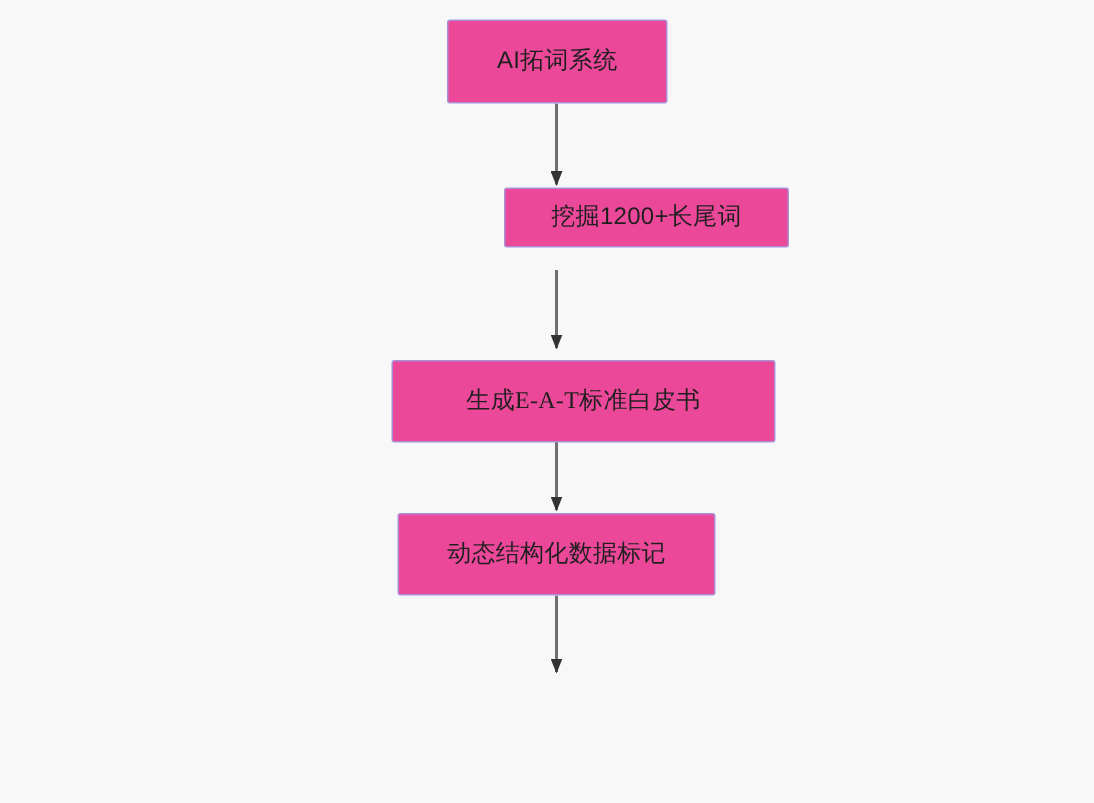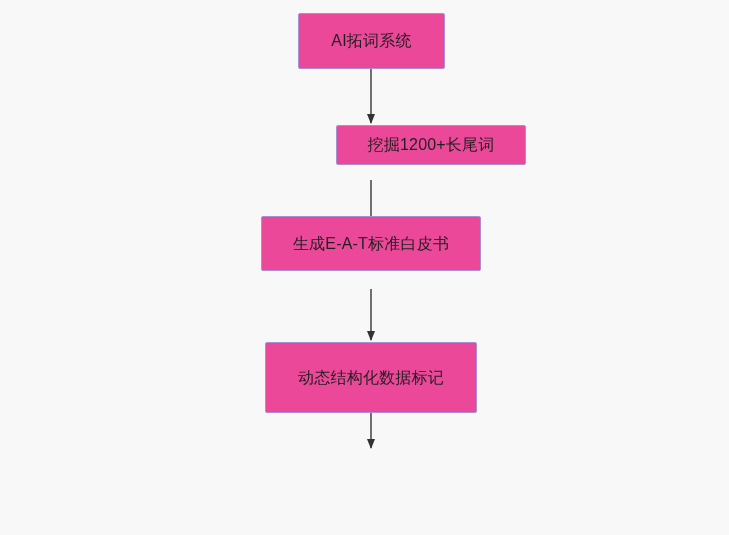--- a/index.html
+++ b/index.html
@@ -40,22 +40,22 @@
     line-height: 1.2;
     letter-spacing: 0.2px;
     white-space: nowrap;
   }
   .node-label {
     display: block;
   }
   
   #node-0 { left: 298px; top: 13px;  width: 147px; height: 56px; }
   #node-1 { left: 292px; top: 125px; width: 190px; height: 40px; margin-left: 44px; }
-  #node-2 { left: 261px; top: 216px; width: 220px; height: 55px; }
-  #node-3 { left: 265px; top: 342px; width: 212px; height: 71px; }
+  #node-2 { left: 261px; top: 240px; width: 256px; height: 55px; font-family: Liberation Serif, serif; }
+  #node-3 { left: 265px; top: 342px; width: 212px; height: 55px; }
   #node-4 { left: 255px; top: 450px; width: 232px; height: 56px; }
 </style>
 </head>
 <body>
 
 <div id="flow-canvas">
 
   <svg class="edge-layer" viewBox="0 0 729 535" width="729" height="535" aria-hidden="true">
     <defs>
       <marker id="arrowhead" markerWidth="10" markerHeight="8" refX="9" refY="4" orient="auto" markerUnits="userSpaceOnUse">

